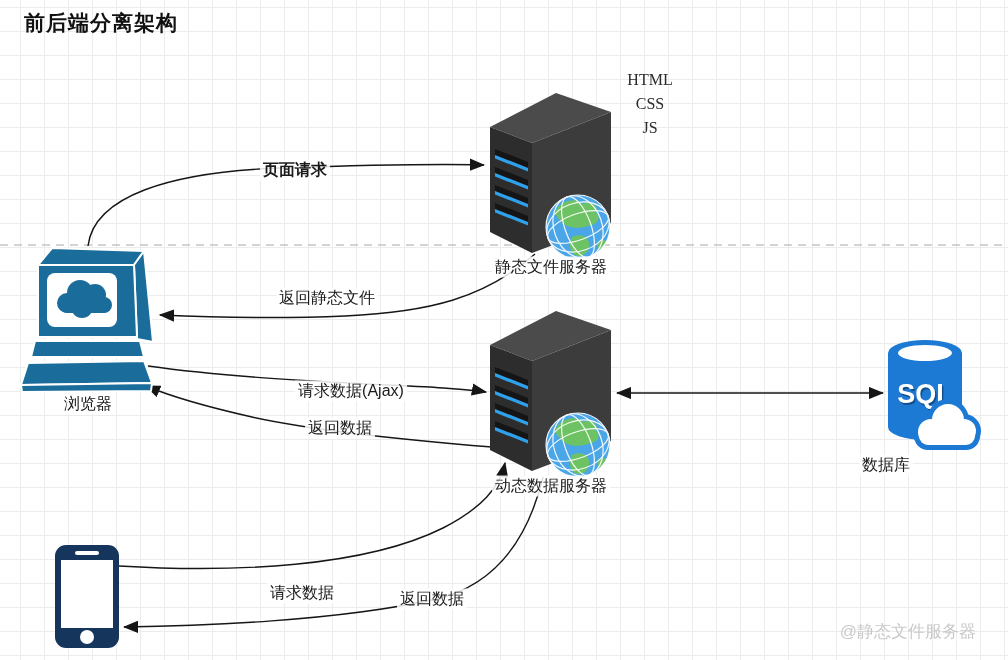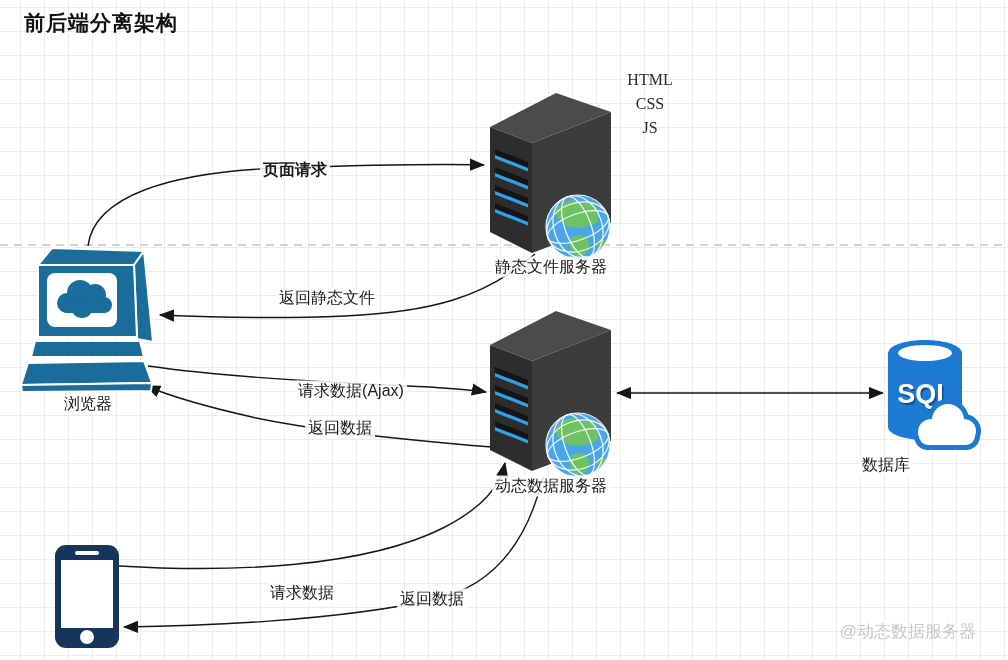--- a/index.html
+++ b/index.html
@@ -150,15 +150,15 @@
   <div class="lbl" style="left:340px;top:428px;">返回数据</div>
   <div class="lbl" style="left:302px;top:593px;text-align:right;">请求数据</div>
   <div class="lbl" style="left:432px;top:599px;">返回数据</div>
 
   <div class="note" style="left:650px;top:68px;font-family:Liberation Serif, serif;">
     <span>HTML</span>
     <span>CSS</span>
     <span>JS</span>
   </div>
 
-  <div class="watermark">@动态数据服务器</div>
+  <div class="watermark">@静态文件服务器</div>
 
 </div>
 
 </body></html>

